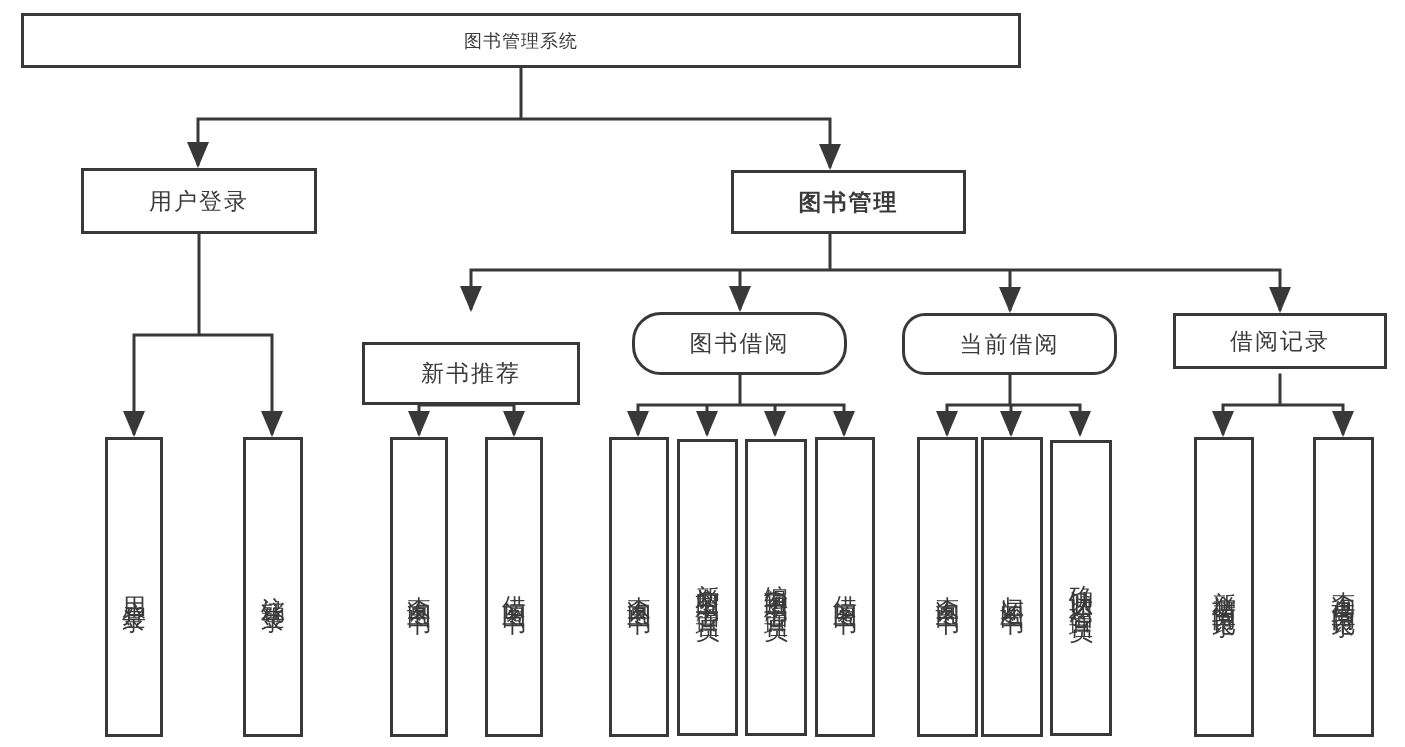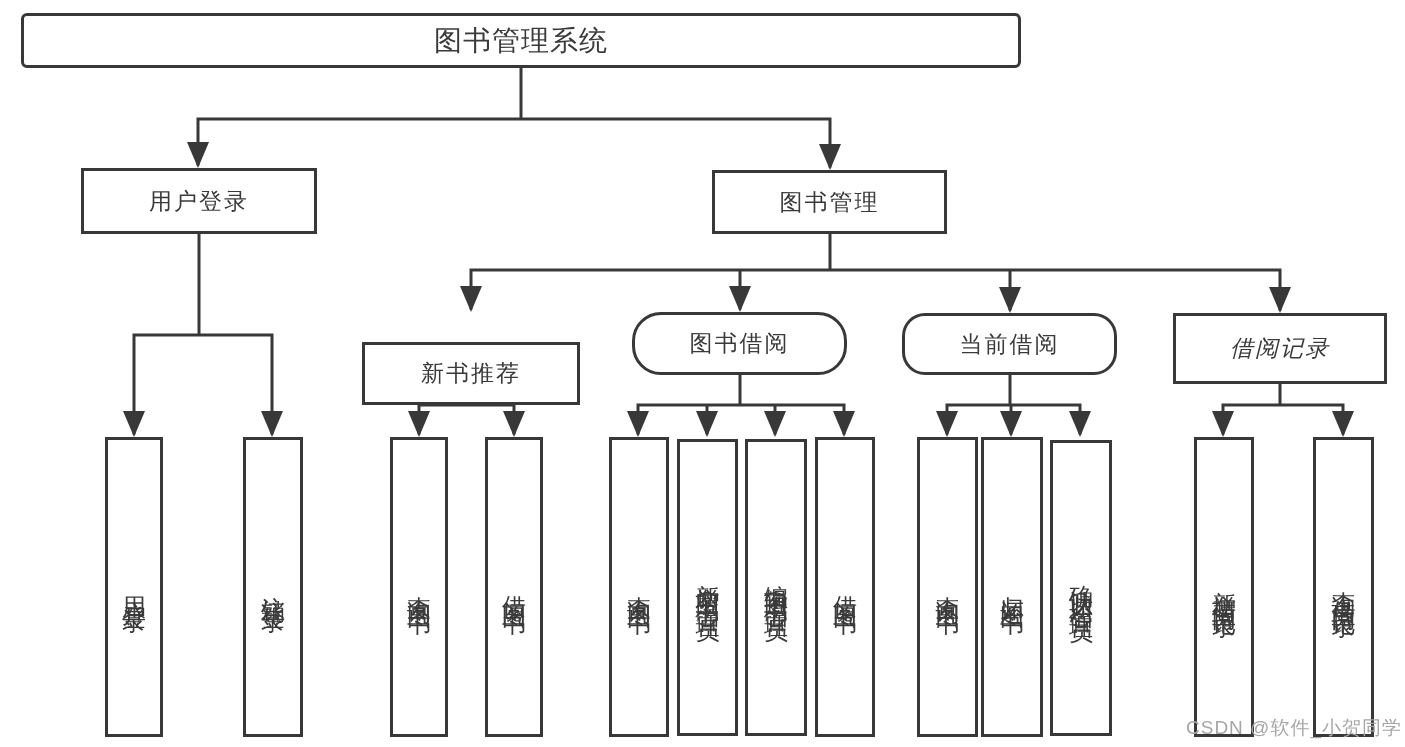--- a/index.html
+++ b/index.html
@@ -30,23 +30,22 @@
     display: flex;
     align-items: center;
     justify-content: center;
     z-index: 2;
   }
   .hbox {
     font-size: 23px;
     letter-spacing: 2px;
   }
   .rootbox {
-    font-size: 28px;
+    font-size: 18px;
     letter-spacing: 1px;
-    border-radius: 6px;
   }
   .vbox {
     writing-mode: vertical-rl;
     font-size: 24px;
     letter-spacing: 5px;
     line-height: 1.0;
   }
   .watermark {
     position: absolute;
     left: 1186px;
@@ -106,40 +105,39 @@
       <polygon points="1000,411 1022,411 1011,437"></polygon>
       <polygon points="1069,411 1091,411 1080,437"></polygon>
       <polygon points="1212,411 1234,411 1223,437"></polygon>
       <polygon points="1332,411 1354,411 1343,437"></polygon>
     </g>
   </svg>
 
   <div class="box rootbox" style="left:21px; top:13px; width:1000px; height:55px;">图书管理系统</div>
 
   <div class="box hbox" style="left:81px; top:168px; width:236px; height:66px;">用户登录</div>
-  <div class="box hbox" style="left:712px; top:170px; width:235px; height:64px;">图书管理</div>
+  <div class="box hbox" style="left:731px; top:170px; width:235px; height:64px;font-weight:bold;">图书管理</div>
 
   <div class="box hbox" style="left:362px; top:312px; width:218px; height:63px;margin-top:30px;">新书推荐</div>
   <div class="box hbox" style="left:632px; top:312px; width:215px; height:63px;border-radius:29px;">图书借阅</div>
   <div class="box hbox" style="left:902px; top:313px; width:215px; height:62px;border-radius:23px;">当前借阅</div>
-  <div class="box hbox" style="left:1173px; top:313px; width:214px; height:71px;font-style:italic;">借阅记录</div>
+  <div class="box hbox" style="left:1173px; top:313px; width:214px; height:56px;">借阅记录</div>
 
   <div class="box vbox" style="left:105px; top:437px; width:58px; height:300px;">用户登录</div>
   <div class="box vbox" style="left:243px; top:437px; width:60px; height:300px;">注销登录</div>
 
   <div class="box vbox" style="left:390px; top:437px; width:58px; height:300px;">查询图书</div>
   <div class="box vbox" style="left:485px; top:437px; width:58px; height:300px;">借阅图书</div>
 
   <div class="box vbox" style="left:609px; top:437px; width:60px; height:300px;">查询图书</div>
   <div class="box vbox" style="left:677px; top:439px; width:61px; height:297px;">新增图书（管理员）</div>
   <div class="box vbox" style="left:745px; top:439px; width:62px; height:297px;">编辑图书（管理员）</div>
   <div class="box vbox" style="left:815px; top:437px; width:60px; height:300px;">借阅图书</div>
 
   <div class="box vbox" style="left:917px; top:437px; width:61px; height:300px;">查询图书</div>
   <div class="box vbox" style="left:981px; top:437px; width:62px; height:300px;">归还图书</div>
   <div class="box vbox" style="left:1050px; top:440px; width:62px; height:296px;">确认归还（管理员）</div>
 
   <div class="box vbox" style="left:1194px; top:437px; width:60px; height:300px;">新增借阅记录</div>
   <div class="box vbox" style="left:1313px; top:437px; width:61px; height:300px;">查询借阅记录</div>
 
-  <div class="watermark">CSDN @软件_小贺同学</div>
 
 </div>
 
 </body></html>

